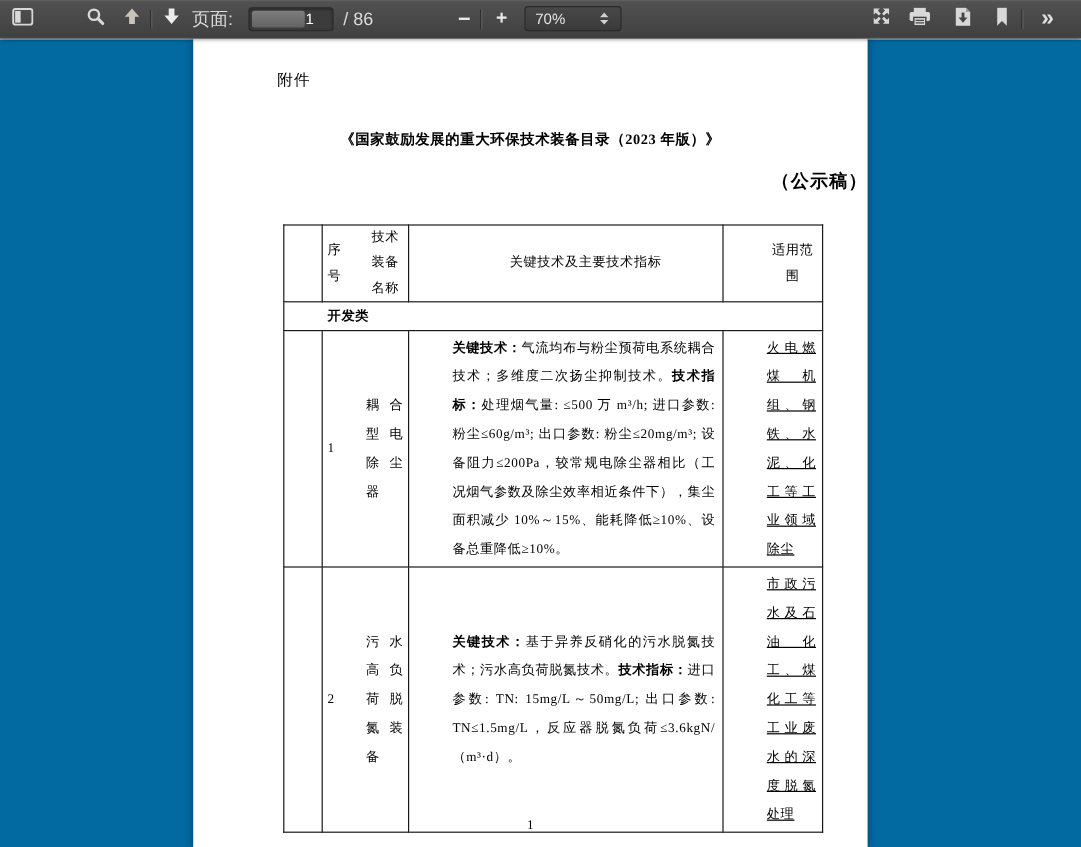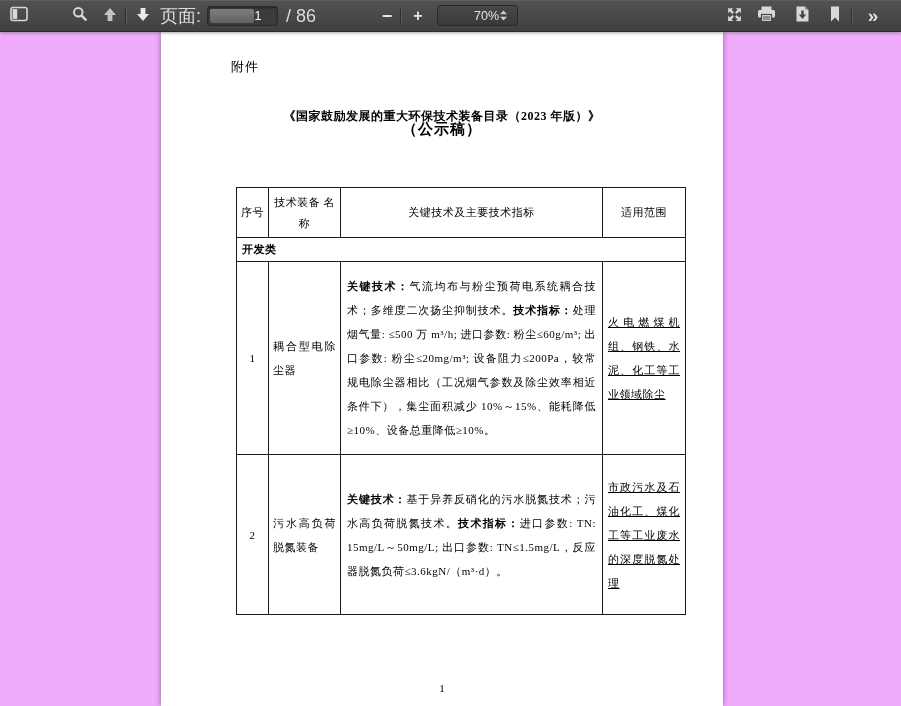--- a/index.html
+++ b/index.html
@@ -9,52 +9,52 @@
   
   .toolbar { position:absolute; left:0; top:0; width:901px; height:32px;
              background:linear-gradient(#525252,#404040);
              border-bottom:1px solid #2b2b2b;
              box-shadow:inset 0 1px rgba(255,255,255,.08), 0 1px 3px rgba(0,0,0,.35);
              z-index:5; color:#dcdcdc; }
   .tb { position:absolute; top:0; height:32px; display:flex; align-items:center; justify-content:center; }
   .tb-btn { cursor:default; }
   .tb-divider { position:absolute; top:8px; width:1px; height:16px; background:#5e5e5e;
                 box-shadow:-1px 0 #2e2e2e; }
-  .tb-label { font-size:18px; color:#dcdcdc;text-align:center; }
+  .tb-label { font-size:15px; color:#dcdcdc;text-align:center; }
   .page-input { position:absolute; left:207px; top:6px; width:71px; height:20px;
                 background:#3c3c3c; border:1px solid #2a2a2a; border-radius:3px;
                 box-shadow:inset 0 1px 2px rgba(0,0,0,.4); }
   .page-input .hl { position:absolute; left:2px; top:2px; bottom:2px; width:44px;
                     background:linear-gradient(#7d7d7d,#626262); border-radius:2px; }
   .page-input .val { position:absolute; left:40px; top:1px; width:20px; height:16px;
                      color:#fff; font-size:12.5px; text-align:center; line-height:17px; }
   .zoom-select { position:absolute; left:437px; top:5px; width:81px; height:21px;
                  background:linear-gradient(#484848,#3a3a3a); border:1px solid #2a2a2a;
-                 border-radius:3px; display:flex; align-items:center;padding-left:28px; }
+                 border-radius:3px; display:flex; align-items:center; }
   .zoom-select span.zv { font-size:12.5px; color:#e3e3e3; padding-left:8px; flex:1; }
   .zoom-select .spin { padding-right:9px; display:flex; }
   .sym { font-size:18px; color:#e8e8e8; font-weight:bold; line-height:30px; }
   .more-sym { font-size:19px; color:#e0e0e0; font-weight:bold; }
 
   
-  .viewer { position:absolute; left:0; top:33px; width:901px; height:673px; background:#f0abfc; }
+  .viewer { position:absolute; left:0; top:33px; width:901px; height:673px; background:#0369a1; }
   .pdf-page { position:absolute; left:161px; top:-1px; width:562px; height:674px;
               background:#fff; box-shadow:0 0 6px rgba(0,0,0,.4);
               font-family:"Liberation Serif","DejaVu Serif", serif; color:#000; }
 
   .attachment { position:absolute; left:70px; top:26px; font-size:13px; letter-spacing:1px; }
   .doc-title  { position:absolute; left:0; top:76px; width:100%; text-align:center;
                 font-size:12px; font-weight:bold; letter-spacing:.5px; }
-  .doc-subtitle { position:absolute; left:0; top:88px; width:100%; text-align:center;
+  .doc-subtitle { position:absolute; left:0; top:110px; width:100%; text-align:right;
                   font-size:15px; font-weight:bold; letter-spacing:1px; }
 
   table.doc { position:absolute; left:75px; top:155px; width:449px;
               border-collapse:collapse; table-layout:fixed; }
   table.doc td { border:1px solid #1a1a1a; font-size:11px; vertical-align:middle;
-                 letter-spacing:.5px; }
+                 letter-spacing:.5px;padding-left:36px; }
   td.hdr { text-align:center; font-size:11.5px; height:50px; line-height:21px; padding:0 3px; }
   td.section { height:24px; font-weight:bold; font-size:11.5px; padding-left:5px;margin-left:47px; }
   td.num { text-align:center; }
   td.name { padding:3px 4px; text-align:justify; line-height:24px; }
   td.tech { padding:1px 6px 1px 6px; text-align:justify; line-height:24px; vertical-align:middle;font-family:Liberation Serif, serif; }
   td.tech b { letter-spacing:.5px; }
   td.scope { padding:2px 5px; text-align:justify; line-height:24px; vertical-align:middle;text-decoration:underline; }
   .footer-num { position:absolute; left:0; top:650px; width:100%; text-align:center; font-size:11px; }
 </style>
 </head>

